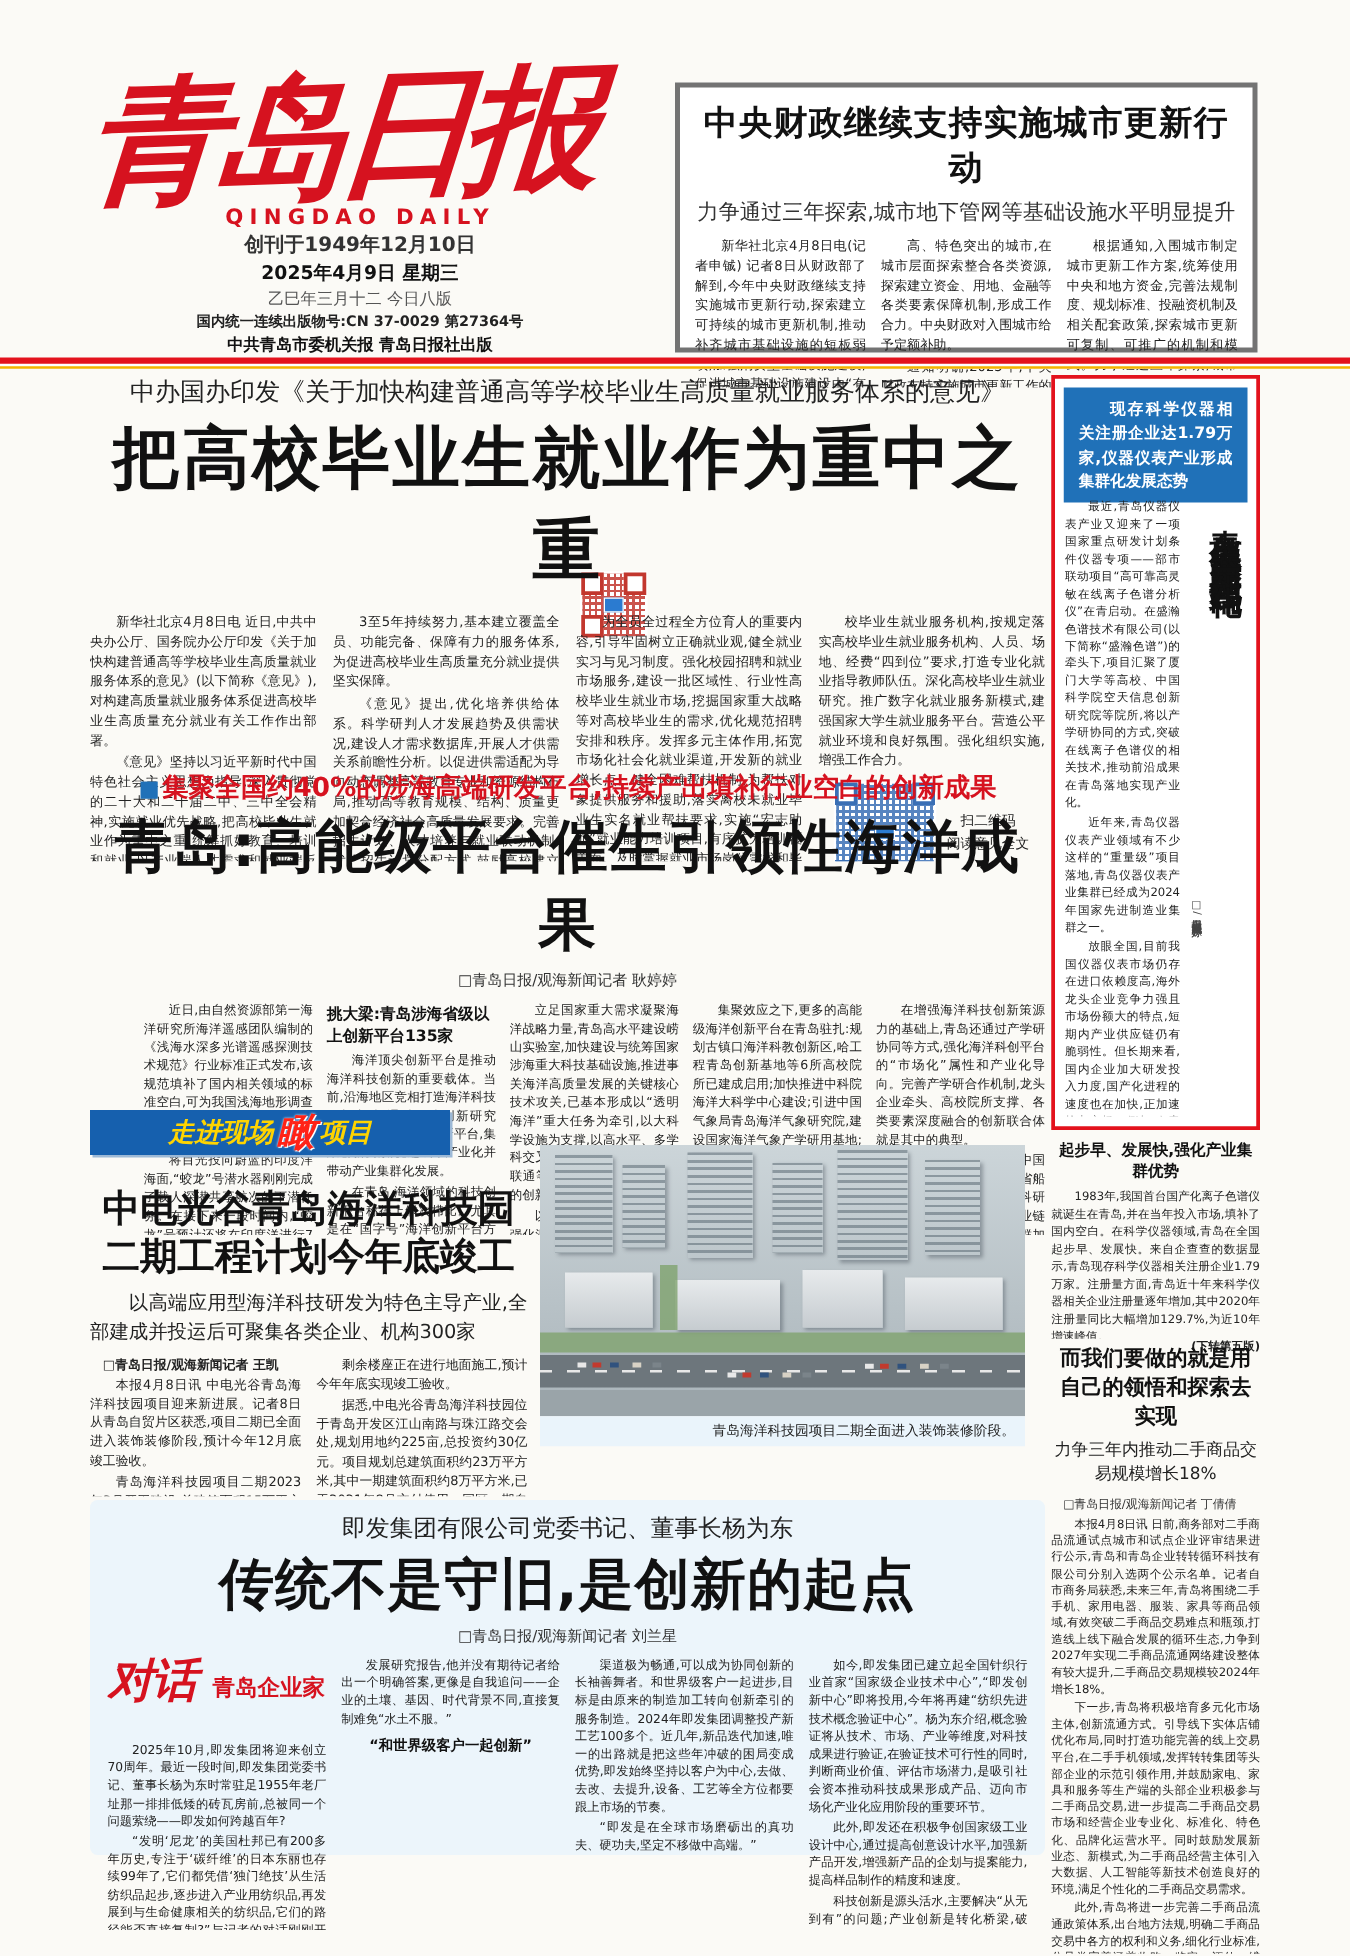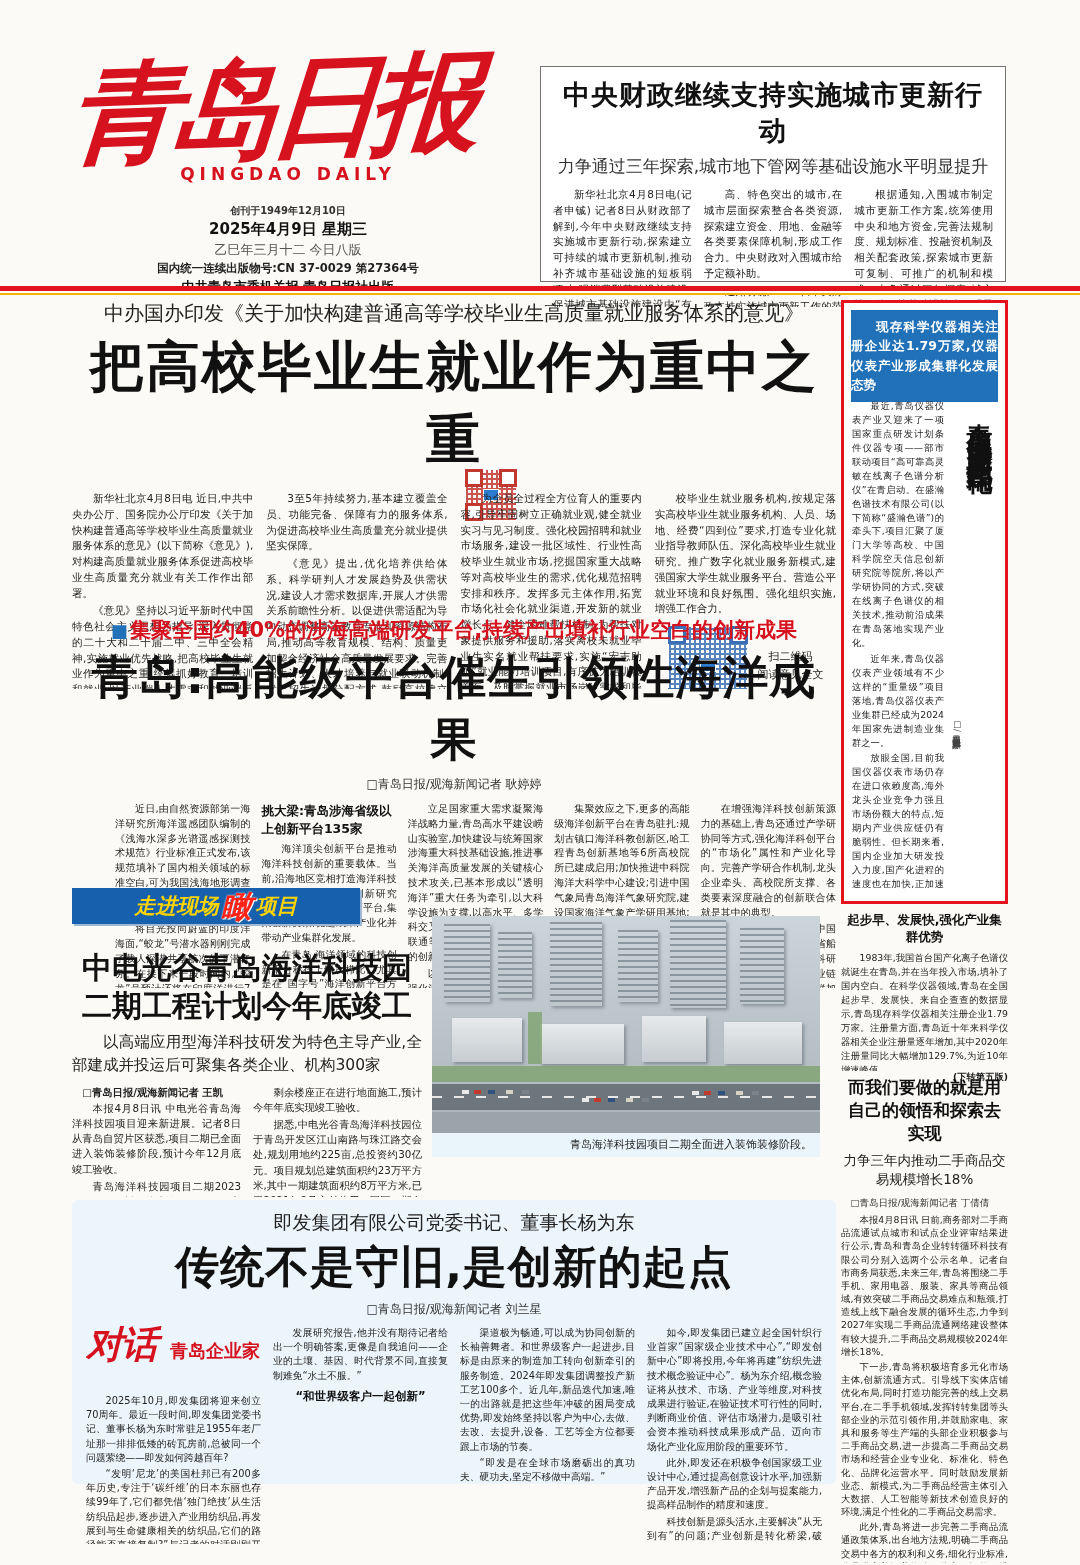--- a/index.html
+++ b/index.html
@@ -4,54 +4,54 @@
 <style>
   html,body{margin:0;padding:0;}
   body{width:1080px;height:1565px;position:relative;background:#fbfaf6;font-family:"DejaVu Sans",sans-serif;color:#1c1c1c;overflow:hidden;}
   .abs{position:absolute;}
   p{margin:0 0 2px 0;text-indent:2em;text-align:justify;}
   
   .masthead{left:70px;top:52px;width:462px;height:230px;}
   .brand{font-size:110px;line-height:1;font-weight:900;font-style:italic;color:#d6121f;letter-spacing:-10px;transform:skewX(-6deg) rotate(-2deg);white-space:nowrap;}
   .mh-info{width:400px;text-align:center;margin:2px 0 0 18px;}
   .brand-en{color:#d6121f;font-weight:bold;font-size:17px;letter-spacing:5px;}
-  .mh-founded{font-size:10px;color:#333;margin-top:20px;font-weight:bold;}
+  .mh-founded{font-size:16px;color:#333;margin-top:2px;font-weight:bold;}
   .mh-date{font-size:15px;color:#111;margin-top:2px;font-weight:bold;}
   .mh-lunar{font-size:13px;color:#555;margin-top:2px;}
   .mh-issue{font-size:11.5px;color:#222;margin-top:2px;font-weight:bold;}
   .mh-org{font-size:13px;color:#111;margin-top:2px;font-weight:bold;}
   
   .qr{position:relative;background:#fff;box-sizing:border-box;}
   .qr .dots{position:absolute;inset:2px;background:
      repeating-linear-gradient(0deg,var(--qc) 0 2px,transparent 2px 5px),
      repeating-linear-gradient(90deg,var(--qc) 0 2px,transparent 2px 5px);opacity:.85;}
   .qr .f{position:absolute;width:12px;height:12px;border:3px solid var(--qc);background:#fff;}
   .qr .f.tl{top:1px;left:1px;} .qr .f.tr{top:1px;right:1px;} .qr .f.bl{bottom:1px;left:1px;}
   .qr .chip{position:absolute;left:50%;top:50%;transform:translate(-50%,-50%);width:14px;height:10px;background:#2b7bd0;border:1px solid #fff;}
   .qr-red{--qc:#c2372e;width:54px;height:54px;left:394px;top:172px;}
   .qr-blue{--qc:#3a6fb5;width:82px;height:82px;flex:0 0 auto;}
   
-  .topright{left:540px;top:66px;width:466px;height:216px;border:1px solid #737373;box-sizing:border-box;padding:10px 12px;background:#fff;}
+  .topright{left:540px;top:66px;width:466px;height:216px;border:4px solid #737373;box-sizing:border-box;padding:10px 12px;background:#fff;}
   .tr-head{font-size:27px;font-weight:900;text-align:center;letter-spacing:1px;color:#111;}
   .tr-deck{font-size:17px;text-align:center;color:#333;margin-top:6px;}
   .cols{display:flex;text-align:justify;color:#222;overflow:hidden;}
   .tr-cols{gap:12px;margin-top:9px;font-size:10.5px;line-height:1.5;height:120px;}
   .col{flex:1;overflow:hidden;}
   
   .pagerule{left:0;top:286px;width:1080px;height:9px;border-top:5px solid #e3121c;border-bottom:2px solid #f3b300;box-sizing:border-box;background:#fff;}
   
   .lead{left:72px;top:300px;width:764px;height:312px;}
   .lead-kicker{font-size:20px;text-align:center;color:#222;}
   .lead-head{font-size:54px;font-weight:900;text-align:center;letter-spacing:2px;color:#111;margin-top:4px;}
   .lead-cols{gap:13px;margin-top:14px;font-size:10.5px;line-height:1.5;height:198px;}
   .qr-row{display:flex;align-items:center;gap:8px;margin-top:8px;justify-content:center;}
   .qr-cap{font-size:11px;color:#222;text-align:center;line-height:1.6;}
   
   .instrument{left:841px;top:300px;width:167px;height:604px;border:3px solid #e3121c;box-sizing:border-box;background:#fff;}
-  .ikicker{position:absolute;left:7px;right:7px;top:7px;background:#2071b8;color:#fff;font-size:12.5px;font-weight:bold;line-height:1.55;padding:7px 0;text-indent:2em;text-align:justify;}
+  .ikicker{position:absolute;left:7px;right:7px;top:7px;background:#2071b8;color:#fff;font-size:12.5px;font-weight:bold;line-height:1.55;padding:7px 12px;text-indent:2em;text-align:justify;}
   .ibody{position:absolute;left:8px;top:96px;width:92px;bottom:8px;font-size:9.3px;line-height:1.5;color:#222;overflow:hidden;}
   .ivhead{position:absolute;top:100px;right:7px;bottom:10px;writing-mode:vertical-rl;font-size:26px;font-weight:900;letter-spacing:3px;color:#111;}
   .ivby{position:absolute;right:42px;bottom:12px;height:170px;writing-mode:vertical-rl;font-size:8.5px;color:#444;}
   .isub{left:841px;top:912px;width:167px;height:162px;}
   .isub-h{font-size:12.5px;font-weight:900;text-align:center;color:#111;margin-bottom:5px;}
   .isub-b{font-size:9.3px;line-height:1.5;color:#222;overflow:hidden;height:120px;}
   .turn{font-weight:bold;}
   
   .marine{left:72px;top:616px;width:764px;height:292px;}
   .ma-kicker{text-align:center;font-size:21px;font-weight:bold;color:#d6121f;}

